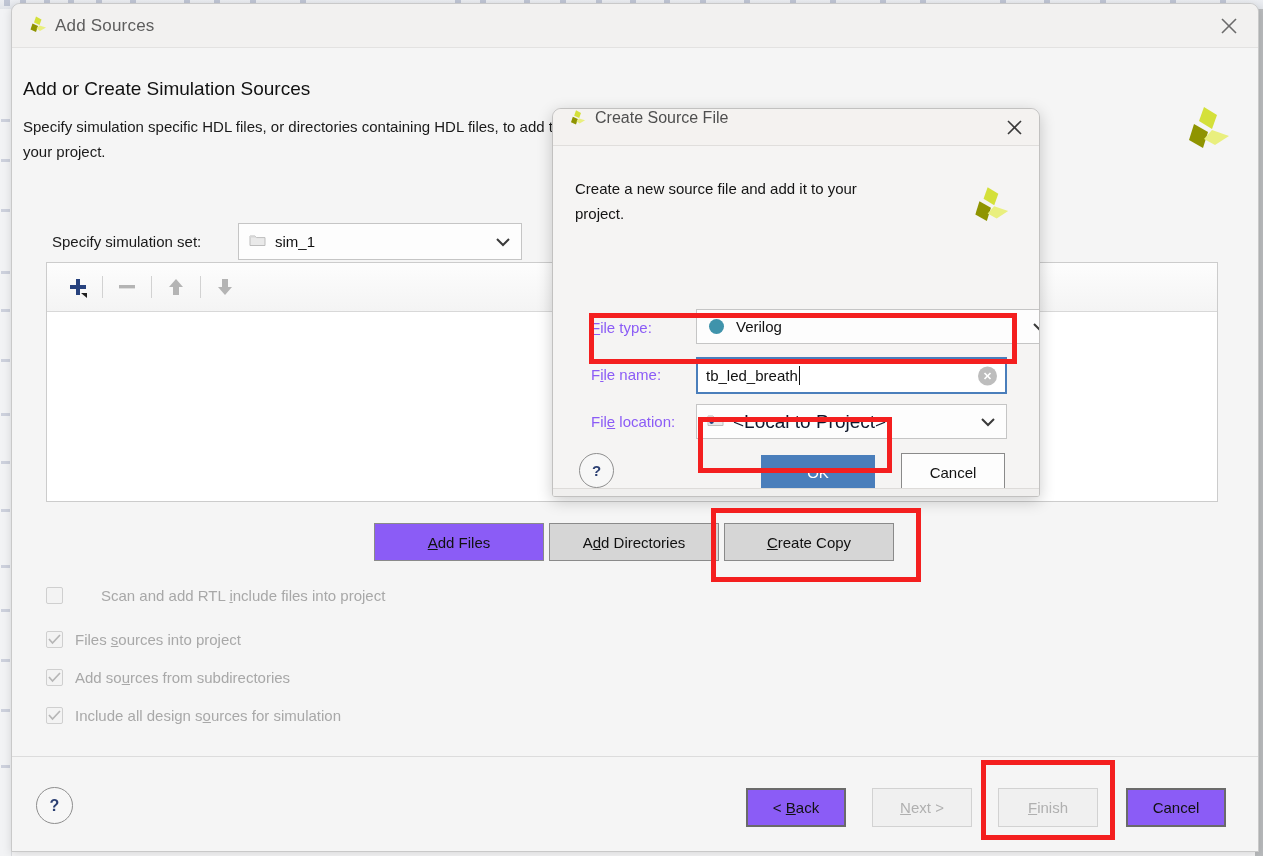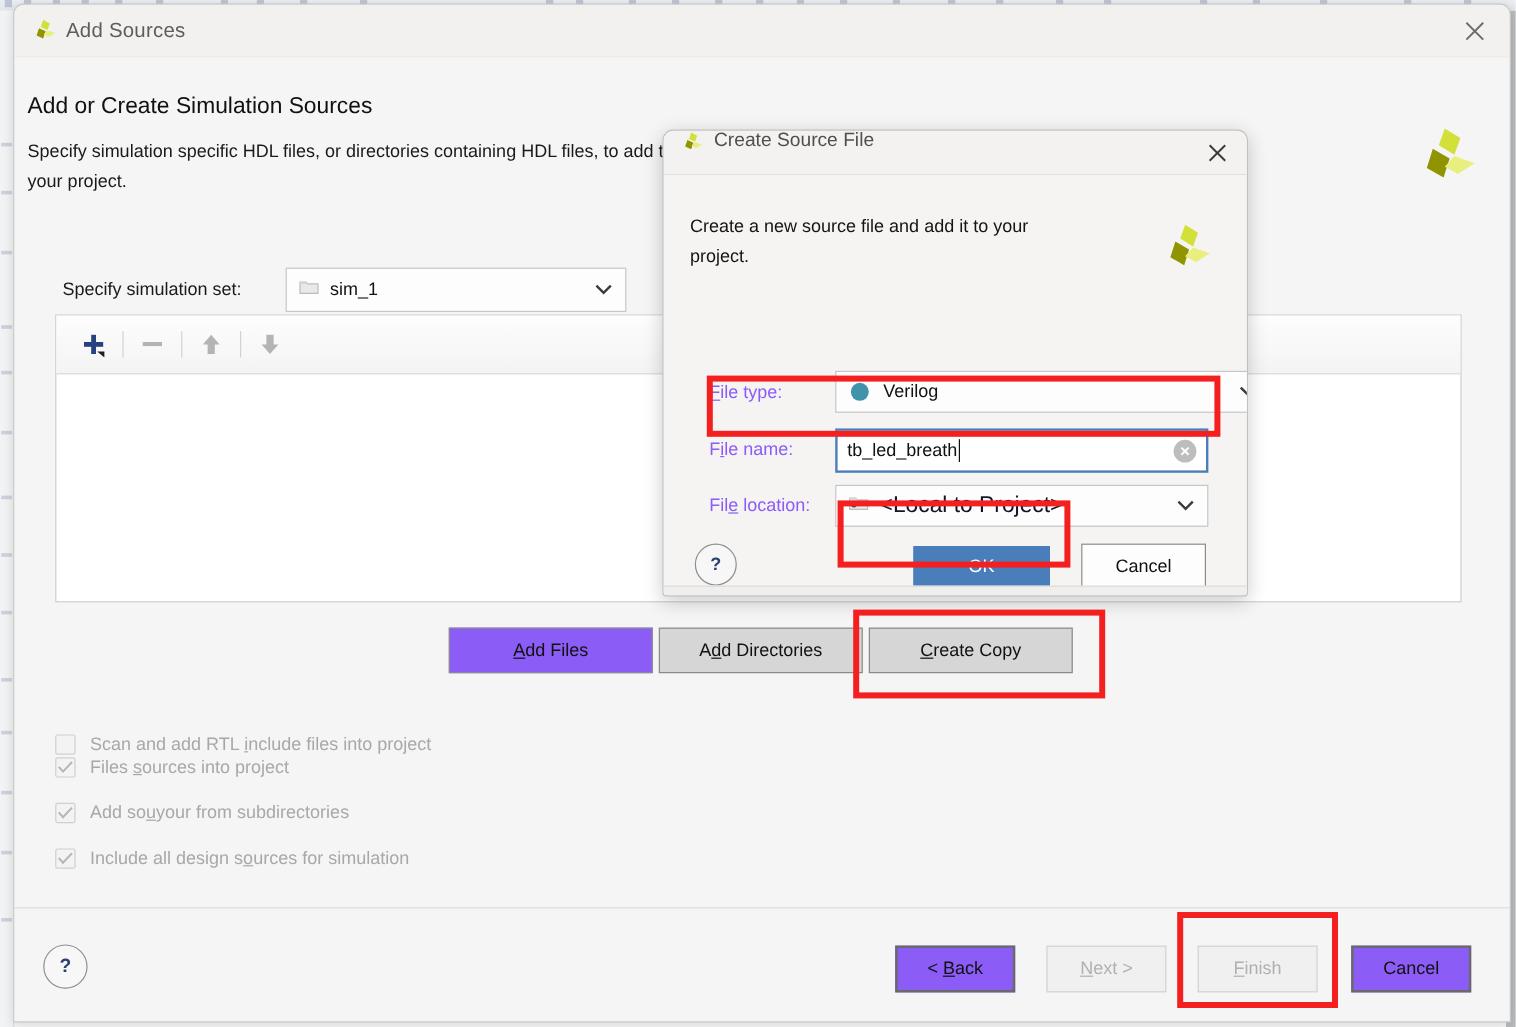--- a/index.html
+++ b/index.html
@@ -153,21 +153,21 @@
     position: absolute; left: 34px;
     display: flex; align-items: center;
     font-size: 15px; color: #a8a8a8;
   }
   .ckbox {
     width: 17px; height: 17px; flex: none;
     border: 1px solid #cfcfcf; background: #f3f3f3;
     border-radius: 2px; margin-right: 12px;
     display: flex; align-items: center; justify-content: center;
   }
-  #ck0 { top: 564px; } #ck1 { top: 583px; } #ck2 { top: 621px; } #ck3 { top: 659px; }
+  #ck0 { top: 539px; gap: 26px; } #ck1 { top: 583px; } #ck2 { top: 621px; } #ck3 { top: 659px; }
 
   #as-footer-sep {
     position: absolute; left: 0; right: 0; top: 708px; height: 1px; background: #dcdcdc;
   }
   #as-help {
     position: absolute; left: 24px; top: 739px;
     width: 37px; height: 37px; border-radius: 50%;
     border: 1px solid #8e8e8e; background: #f7f7f7;
     display: flex; align-items: center; justify-content: center;
     font-size: 16px; font-weight: bold; color: #2b3f72;
@@ -457,21 +457,21 @@
           </svg>
       </span>
       <span><span>Files </span><span class="mn">s</span><span>ources into project</span></span>
     </div>
     <div id="ck2" class="ckrow">
       <span class="ckbox">
         <svg width="13" height="11" viewBox="0 0 13 11">
             <polyline points="1,5 4.5,9 12,1" fill="none" stroke="#b6b6b6" stroke-width="1.7"></polyline>
           </svg>
       </span>
-      <span><span>Add so</span><span class="mn">u</span><span>your from subdirectories</span></span>
+      <span><span>Add so</span><span class="mn">u</span><span>rces from subdirectories</span></span>
     </div>
     <div id="ck3" class="ckrow">
       <span class="ckbox">
         <svg width="13" height="11" viewBox="0 0 13 11">
             <polyline points="1,5 4.5,9 12,1" fill="none" stroke="#b6b6b6" stroke-width="1.7"></polyline>
           </svg>
       </span>
       <span><span>Include all design s</span><span class="mn">o</span><span>urces for simulation</span></span>
     </div>
 

